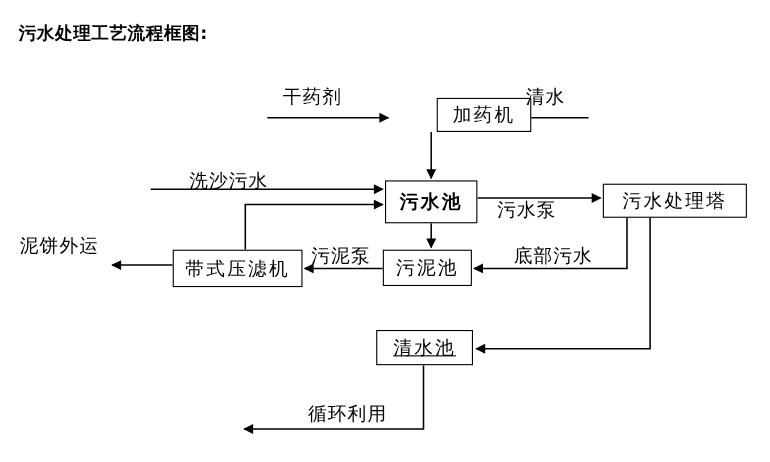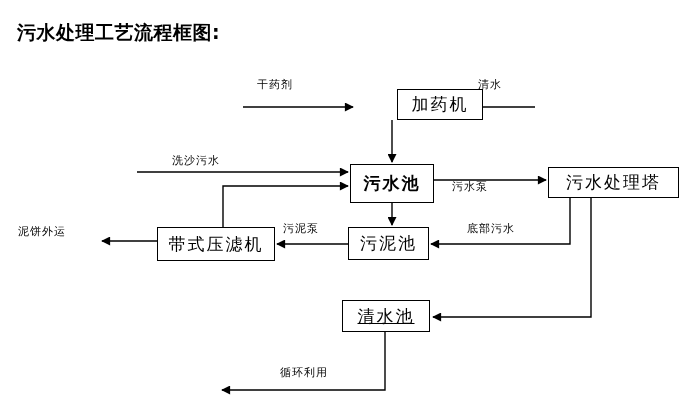--- a/index.html
+++ b/index.html
@@ -6,56 +6,56 @@
   .canvas{
     position:relative;
     width:700px;height:420px;
     background:#ffffff;
     font-family:"DejaVu Sans",sans-serif;
     color:#000;
     overflow:hidden;
   }
   .title{
     position:absolute;left:17px;top:20px;
-    font-size:19px;font-weight:bold;
+    font-size:16px;font-weight:bold;
     letter-spacing:0.5px;
     white-space:nowrap;
   }
   .wires{position:absolute;left:0;top:0;width:700px;height:420px;}
   .node{
     position:absolute;
     border:1.6px solid #000;
     background:#fff;
     display:flex;align-items:center;justify-content:center;
     font-size:17px;letter-spacing:2px;
     white-space:nowrap;
     box-sizing:border-box;
   }
   .flow-label{
     position:absolute;
-    font-size:11px;letter-spacing:1px;
+    font-size:17px;letter-spacing:1px;
     white-space:nowrap;
     background:transparent;
   }
   
   .n-dosing{left:355px;top:89px;width:86px;height:31px;margin-left:42px;}
   .n-sewage{left:350px;top:164px;width:84px;height:39px;font-weight:bold;}
   .n-tower{left:548px;top:167px;width:131px;height:31px;}
   .n-press{left:157px;top:227px;width:118px;height:34px;}
   .n-sludge{left:348px;top:227px;width:81px;height:33px;}
   .n-clean{left:342px;top:300px;width:88px;height:32px;text-decoration:underline;}
   
   .l-dry{left:257px;top:77px;}
   .l-cw{left:478px;top:77px;}
   .l-sand{left:172px;top:153px;}
   .l-spump{left:452px;top:151px;margin-top:28px;}
   .l-filt{left:259px;top:189px;}
   .l-bottom{left:467px;top:221px;}
   .l-slpump{left:283px;top:221px;}
-  .l-mud{left:18px;top:224px;text-align:center;}
+  .l-mud{left:18px;top:212px;text-align:center;}
   .l-recycle{left:280px;top:365px;}
 </style>
 </head>
 <body>
 
 <div class="canvas">
 
   <div class="title">污水处理工艺流程框图:</div>
 
   <svg class="wires" width="700" height="420" viewBox="0 0 700 420" xmlns="http://www.w3.org/2000/svg">

